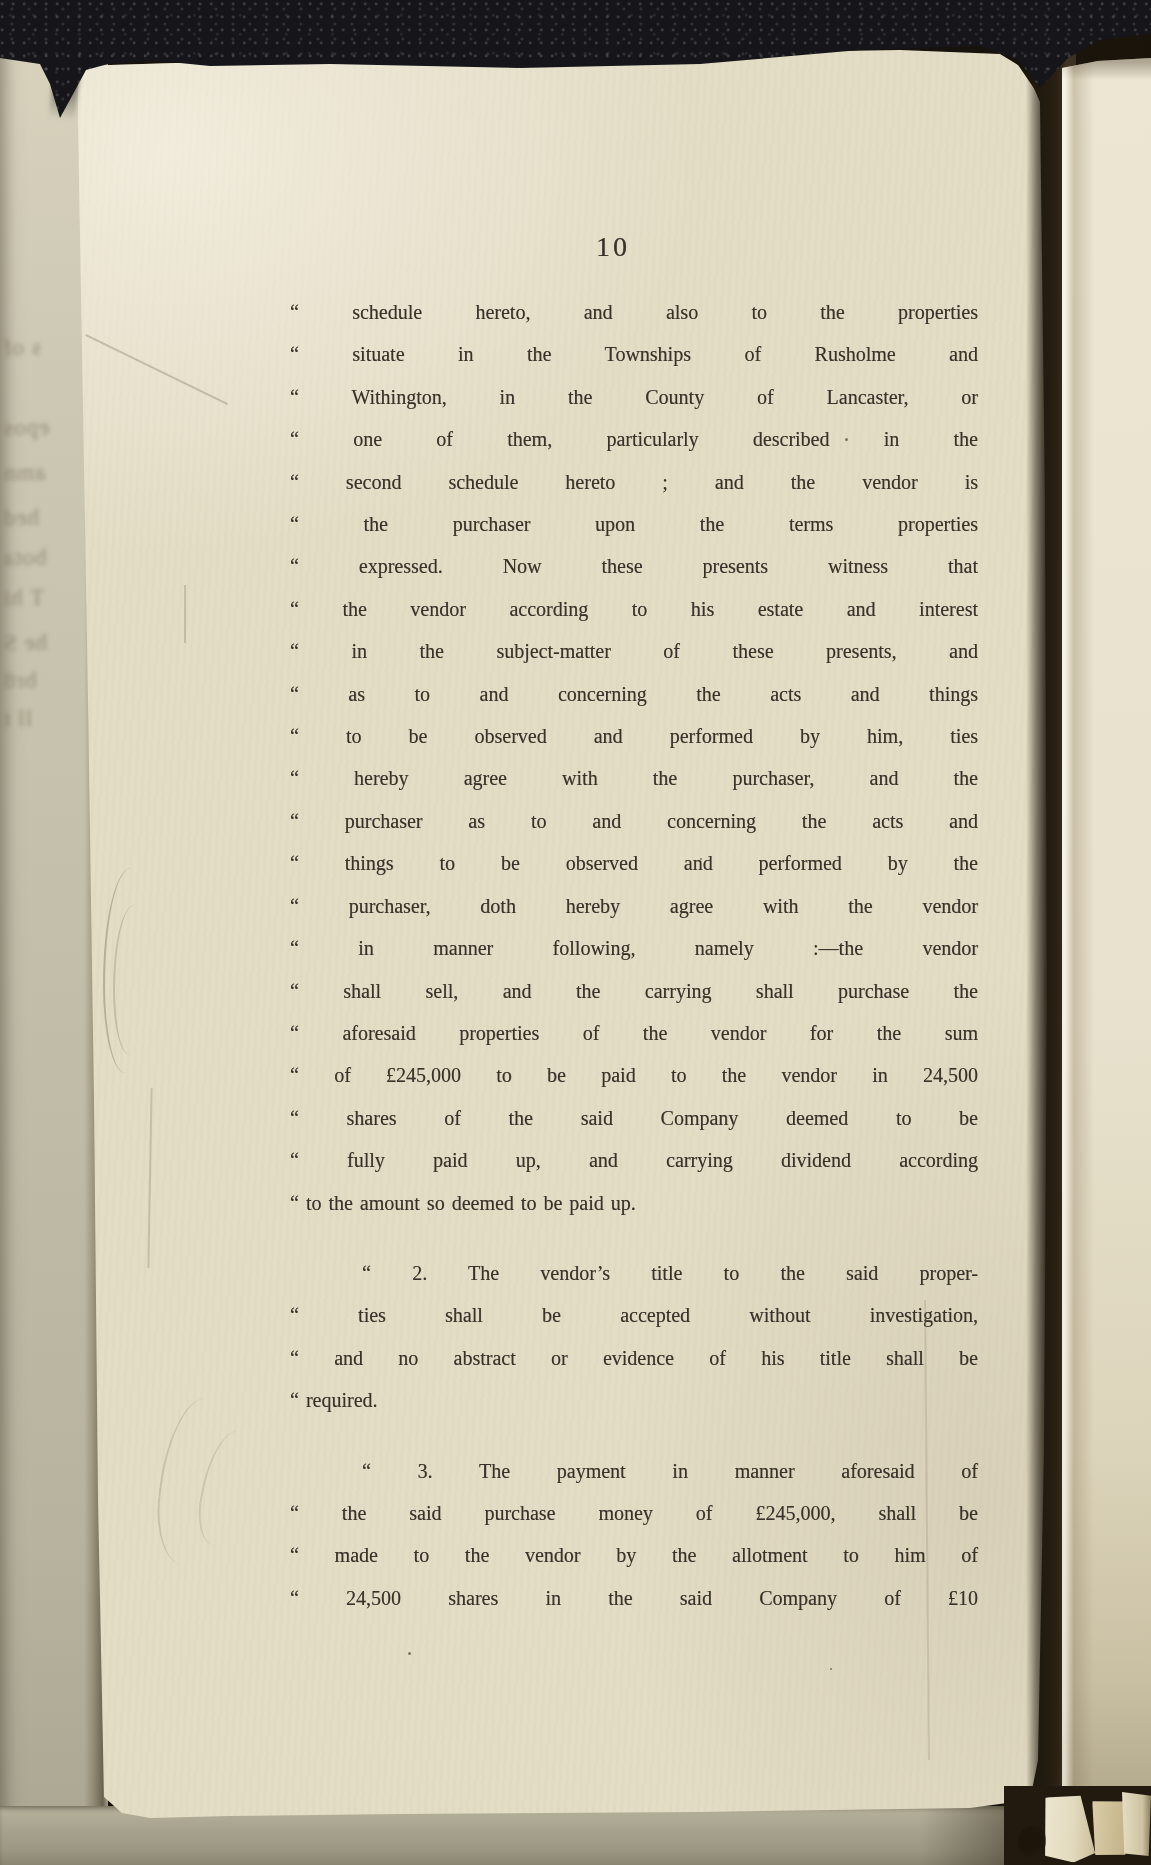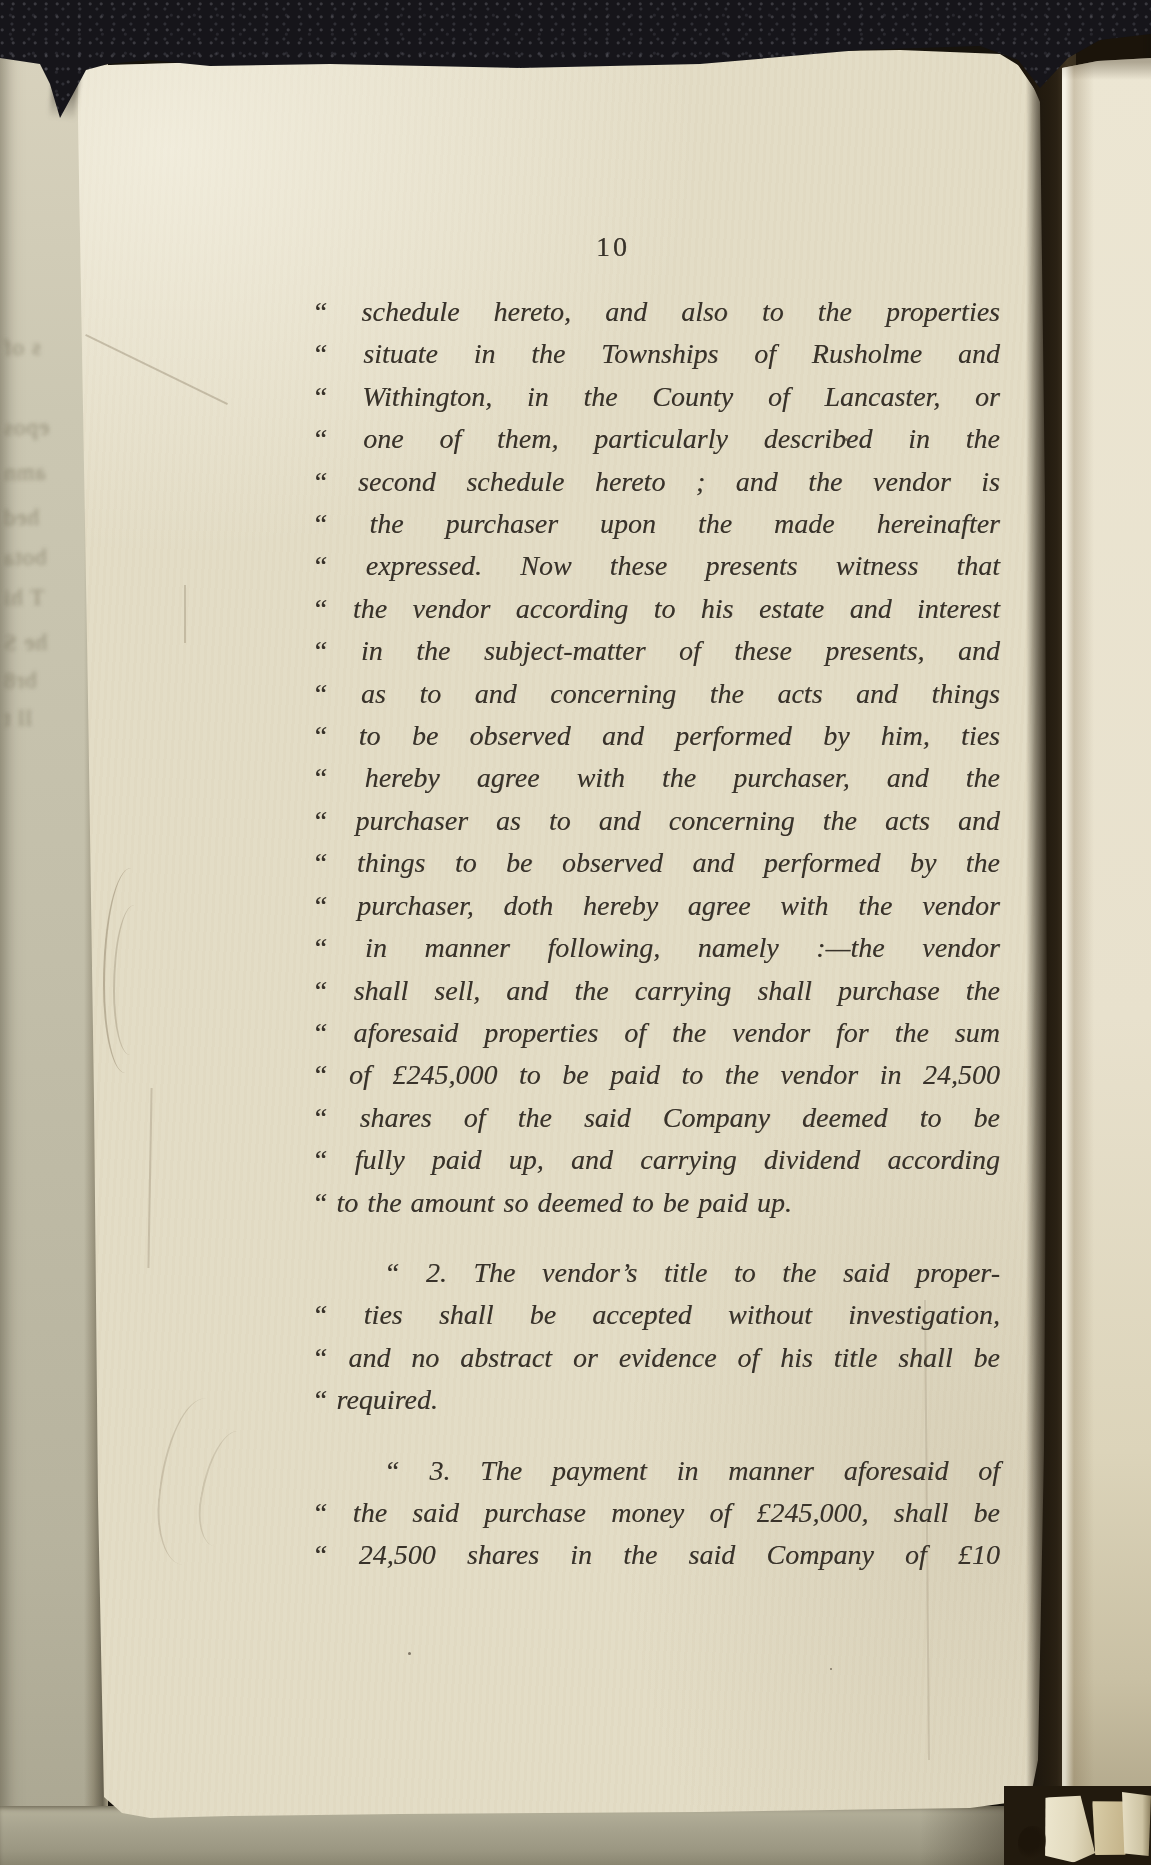--- a/index.html
+++ b/index.html
@@ -47,24 +47,23 @@
       repeating-linear-gradient(93deg,rgba(120,100,60,.018) 0 3px,rgba(255,255,255,.015) 3px 7px),
       #e3dcc5;
   }
   
   .page-number{
     position:absolute;left:563px;top:231px;width:100px;text-align:center;
     font-size:28px;letter-spacing:3px;color:#38322a;
     text-shadow:.3px .3px .5px rgba(56,50,43,.5);
   }
   .text-block{
-    position:absolute;left:312px;top:291px;width:688px;
-    font-size:28px;line-height:42.4px;color:#38322a;
+    position:absolute;left:290px;top:291px;width:688px;
+    font-size:20px;line-height:42.4px;color:#38322a;
     text-shadow:.3px .3px .5px rgba(56,50,43,.45);
-    font-style:italic;
   }
   .line{text-align:justify;text-align-last:justify;}
   .line.natural{text-align:left;text-align-last:auto;word-spacing:2px;}
   .line.para{margin-top:28px;}
   .line.indent{padding-left:72px;}
   
   .crease{position:absolute;background:rgba(118,102,76,.45);}
   .crease-diag{left:86px;top:334px;width:158px;height:2px;transform:rotate(26deg);transform-origin:left top;opacity:.7;}
   .crease-v1{left:149px;top:1088px;width:2px;height:180px;transform:rotate(1deg);opacity:.55;}
   .crease-v2{left:184px;top:585px;width:2px;height:58px;opacity:.6;}
@@ -135,21 +134,21 @@
   <div class="under-bottom"></div>
 
   <div class="main-page">
     <div class="page-number">10</div>
     <div class="text-block">
         <div class="line">“ schedule hereto, and also to the properties</div>
         <div class="line">“ situate in the Townships of Rusholme and</div>
         <div class="line">“ Withington, in the County of Lancaster, or</div>
         <div class="line">“ one of them, particularly described in the</div>
         <div class="line">“ second schedule hereto ; and the vendor is</div>
-        <div class="line">“ the purchaser upon the made hereinafter</div>
+        <div class="line">“ the purchaser upon the terms properties</div>
         <div class="line">“ expressed. Now these presents witness that</div>
         <div class="line">“ the vendor according to his estate and interest</div>
         <div class="line">“ in the subject-matter of these presents, and</div>
         <div class="line">“ as to and concerning the acts and things</div>
         <div class="line">“ to be observed and performed by him, ties</div>
         <div class="line">“ hereby agree with the purchaser, and the</div>
         <div class="line">“ purchaser as to and concerning the acts and</div>
         <div class="line">“ things to be observed and performed by the</div>
         <div class="line">“ purchaser, doth hereby agree with the vendor</div>
         <div class="line">“ in manner following, namely :—the vendor</div>
@@ -158,20 +157,21 @@
         <div class="line">“ of £245,000 to be paid to the vendor in 24,500</div>
         <div class="line">“ shares of the said Company deemed to be</div>
         <div class="line">“ fully paid up, and carrying dividend according</div>
         <div class="line natural">“ to the amount so deemed to be paid up.</div>
         <div class="line para indent">“ 2. The vendor’s title to the said proper-</div>
         <div class="line">“ ties shall be accepted without investigation,</div>
         <div class="line">“ and no abstract or evidence of his title shall be</div>
         <div class="line natural">“ required.</div>
         <div class="line para indent">“ 3. The payment in manner aforesaid of</div>
         <div class="line">“ the said purchase money of £245,000, shall be</div>
+        <div class="line">“ made to the vendor by the allotment to him of</div>
         <div class="line">“ 24,500 shares in the said Company of £10</div>
       </div>
 
     <div class="crease crease-diag"></div>
     <div class="crease crease-v1"></div>
     <div class="crease crease-v2"></div>
     <div class="crease crease-r1"></div>
     <div class="crease-arc arc1"></div>
     <div class="crease-arc arc2"></div>
     <div class="crease-arc arc3"></div>

